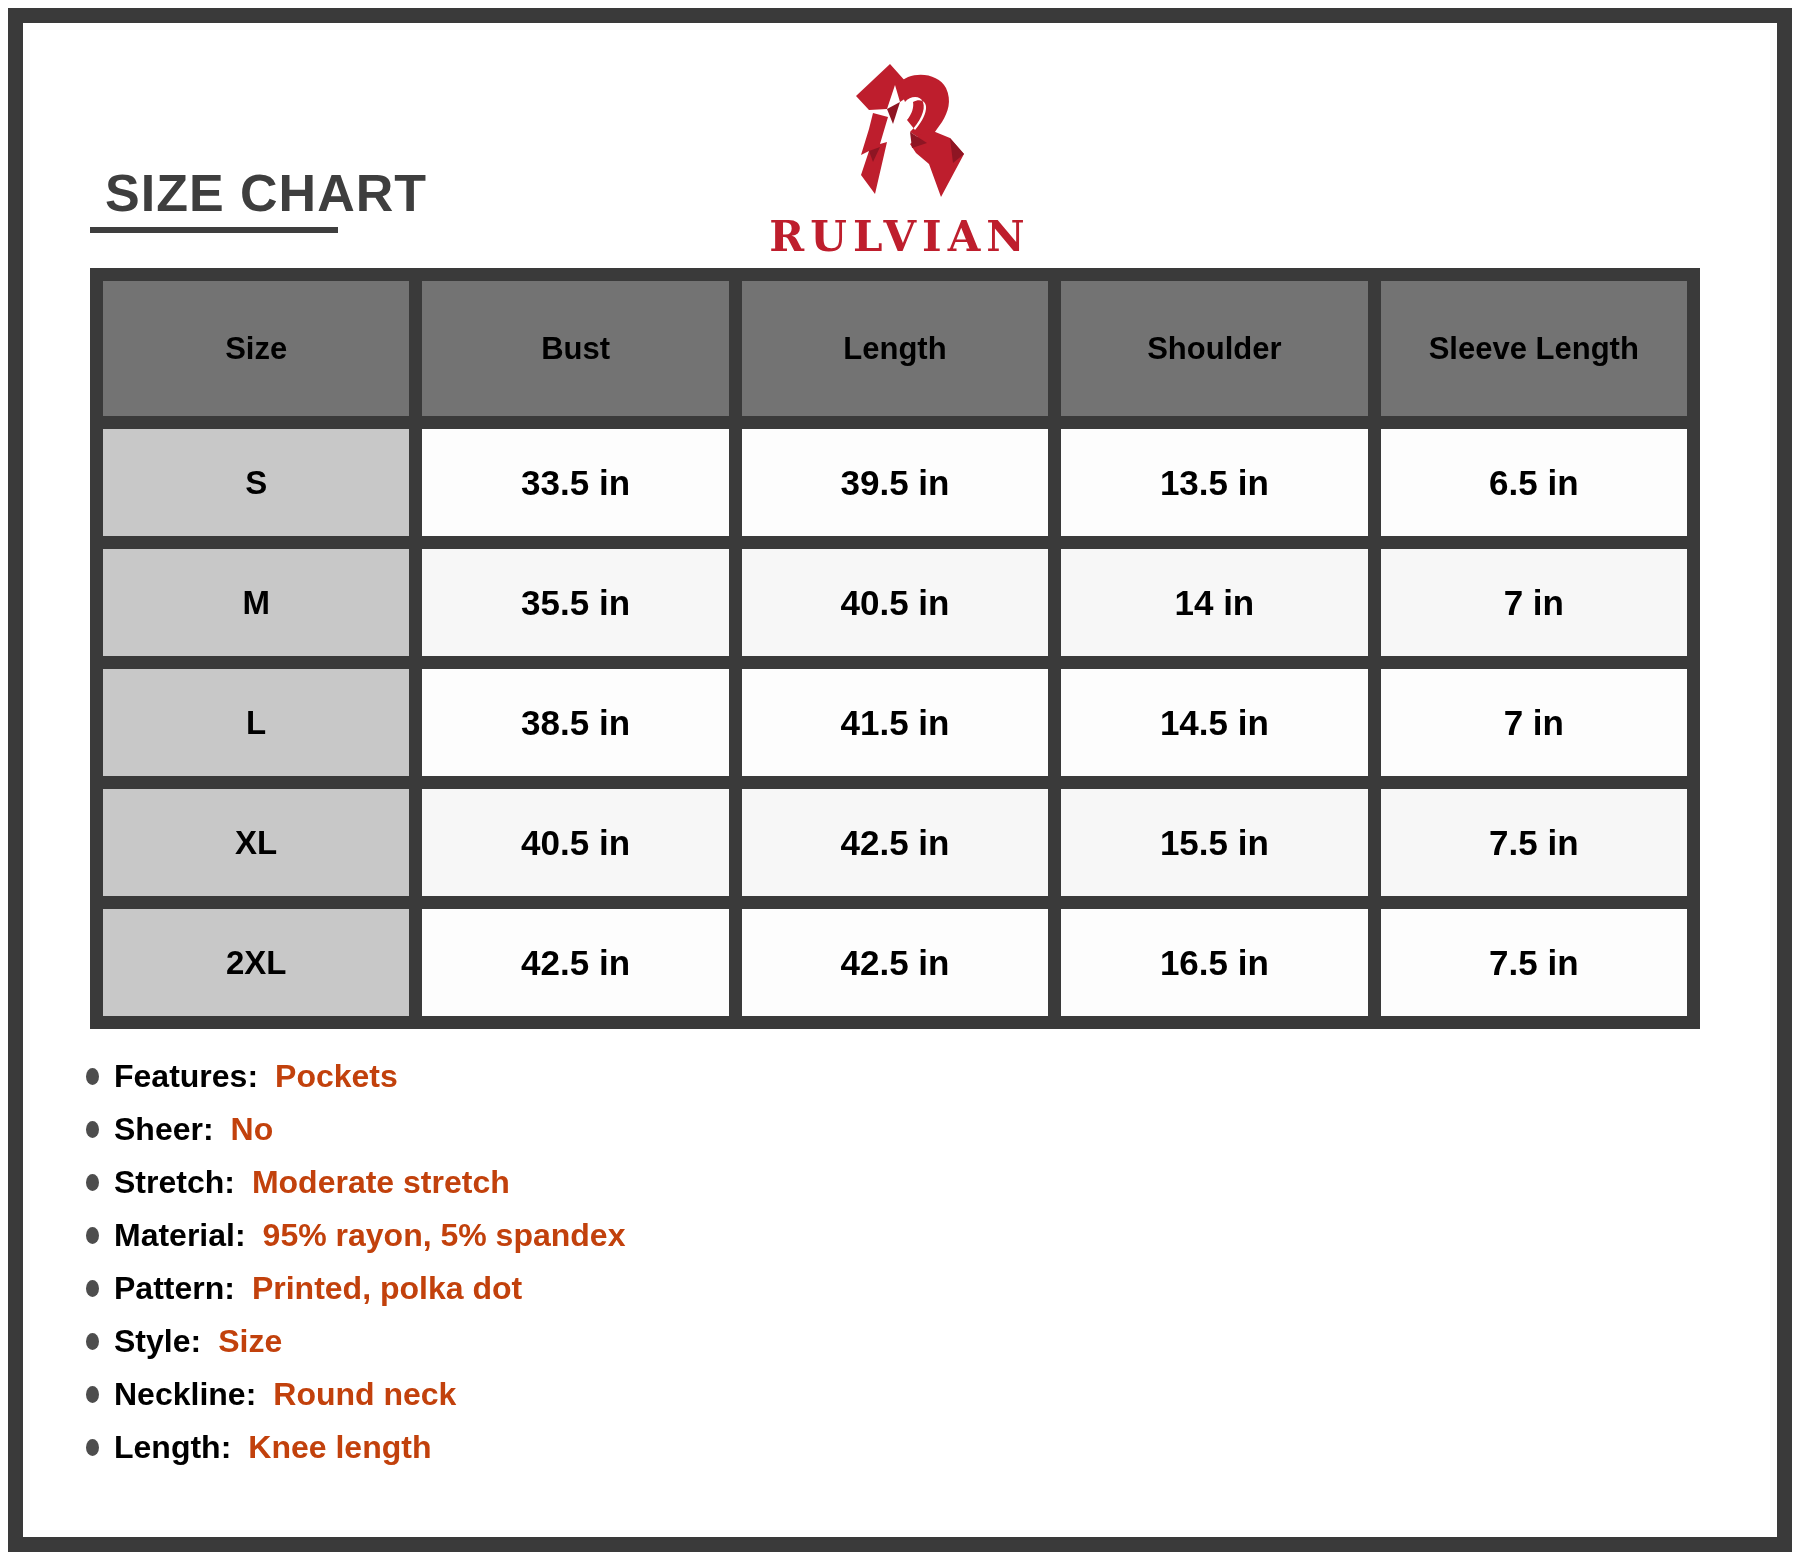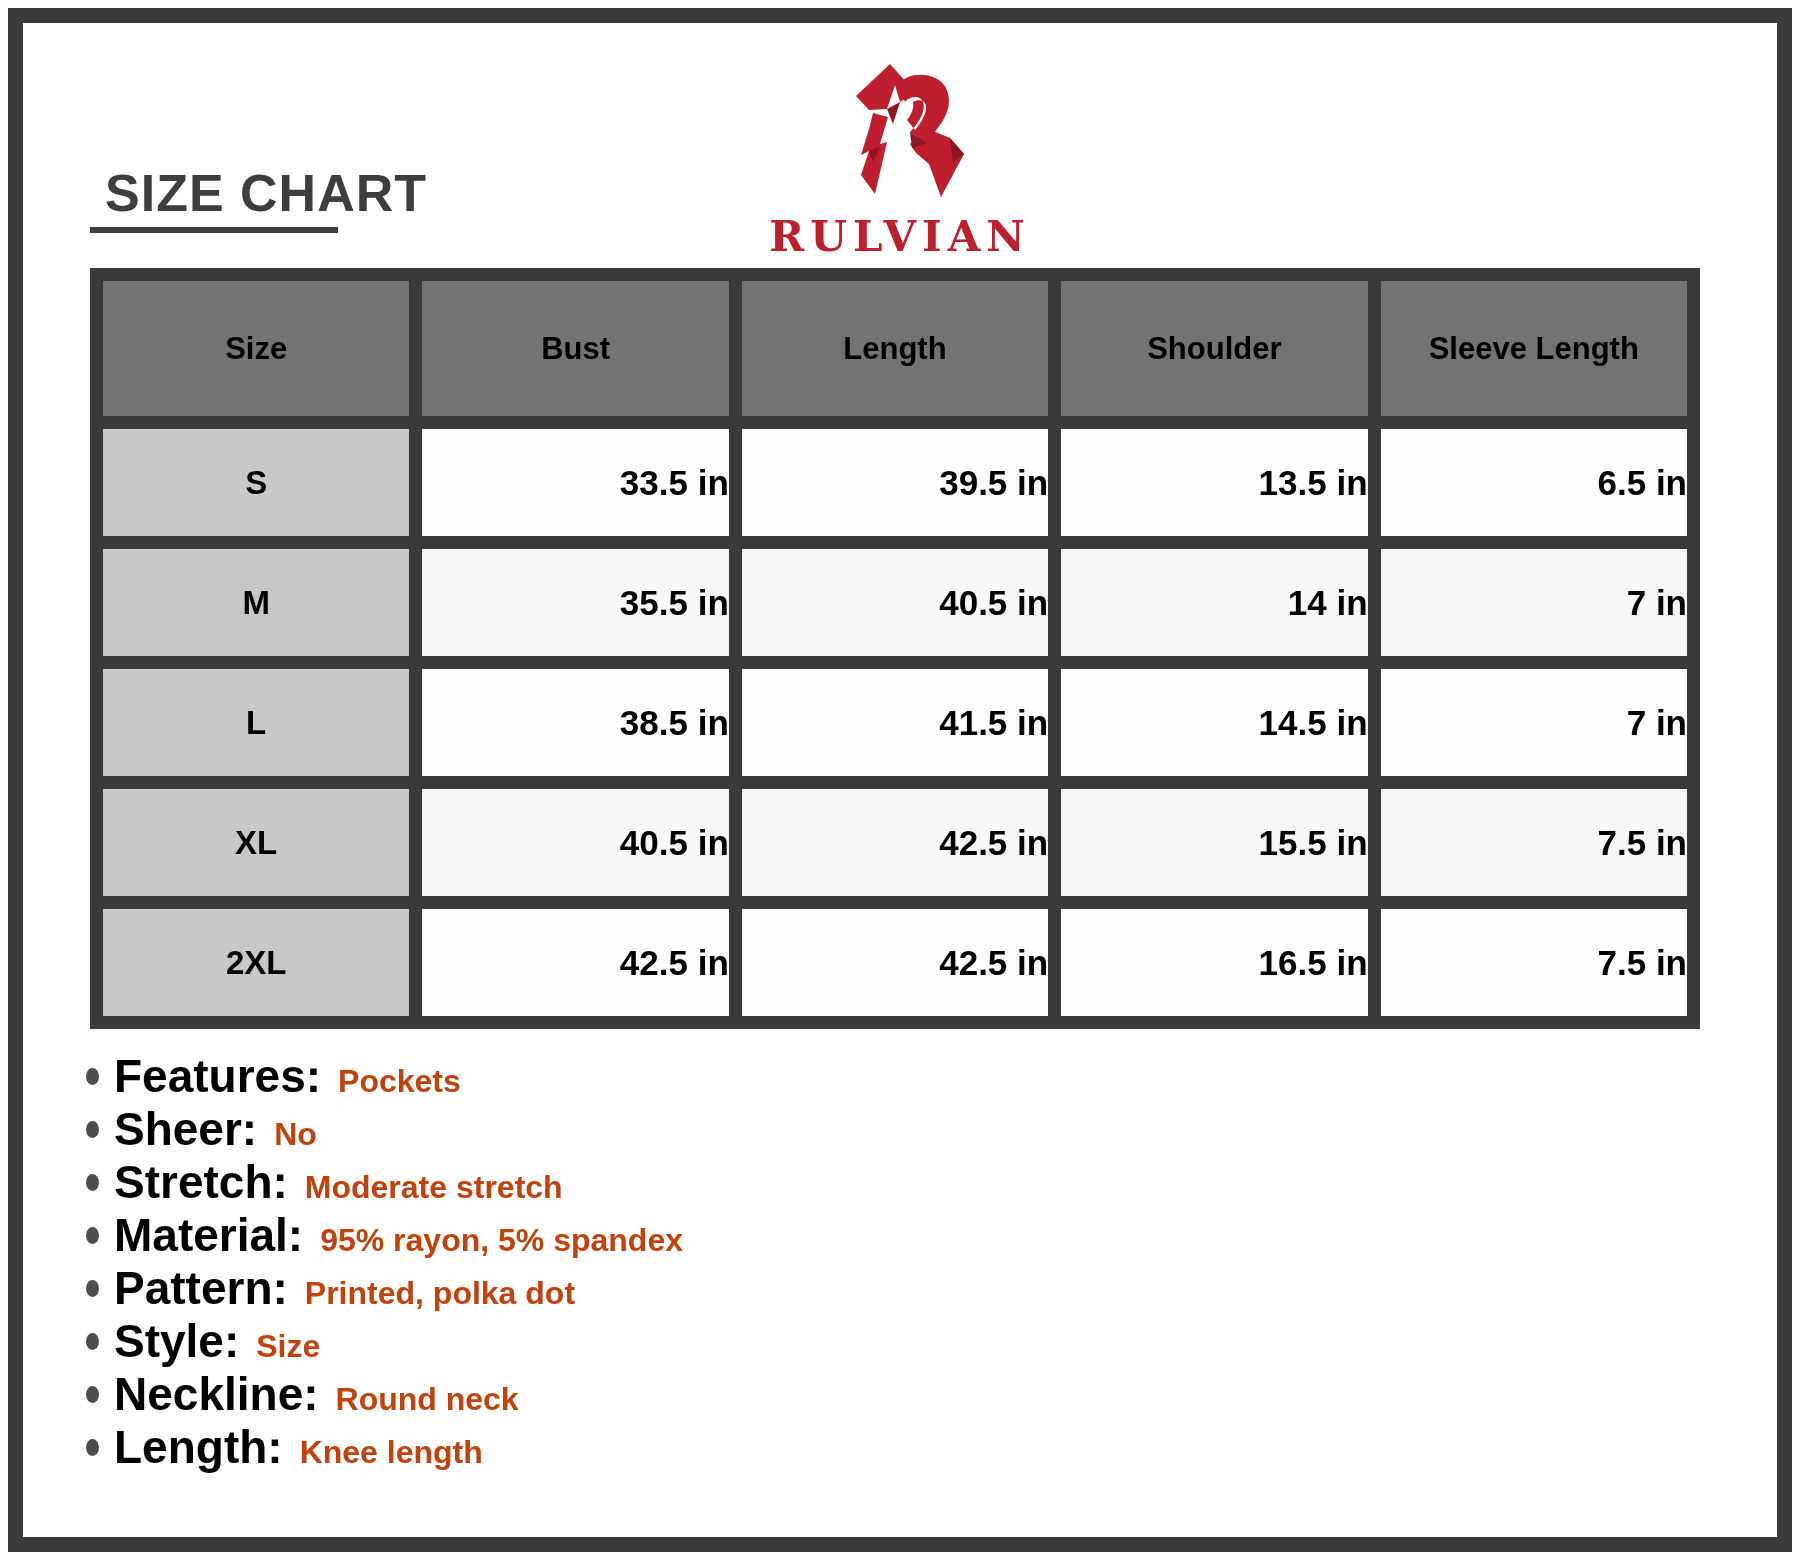--- a/index.html
+++ b/index.html
@@ -75,21 +75,20 @@
     font-size: 31px;
   }
   .size-table tbody tr { height: 120px; }
   .size-table tbody th {
     background: #c8c8c8;
     font-size: 33px;
   }
   .size-table tbody td {
     background: #fdfdfd;
     font-size: 35px;
-    text-align: right;
   }
   .size-table tbody tr:nth-child(even) td { background: #f7f7f7; }
 
   
   .details-list {
     position: absolute;
     left: 86px; top: 1050px;
     margin: 0; padding: 0;
     list-style: none;
   }
@@ -101,21 +100,21 @@
   }
   .dot {
     width: 13px; height: 17px;
     border-radius: 50%;
     background: #4d4d4d;
     margin-right: 15px;
     align-self: center;
     flex: none;
   }
   .lbl {
-    font-size: 46px;
+    font-size: 32px;
     font-weight: 700;
     line-height: 53px;
     color: #000;
     margin-right: 17px;
   }
   .val {
     font-size: 32px;
     font-weight: 700;
     color: #c2410c;
   }

